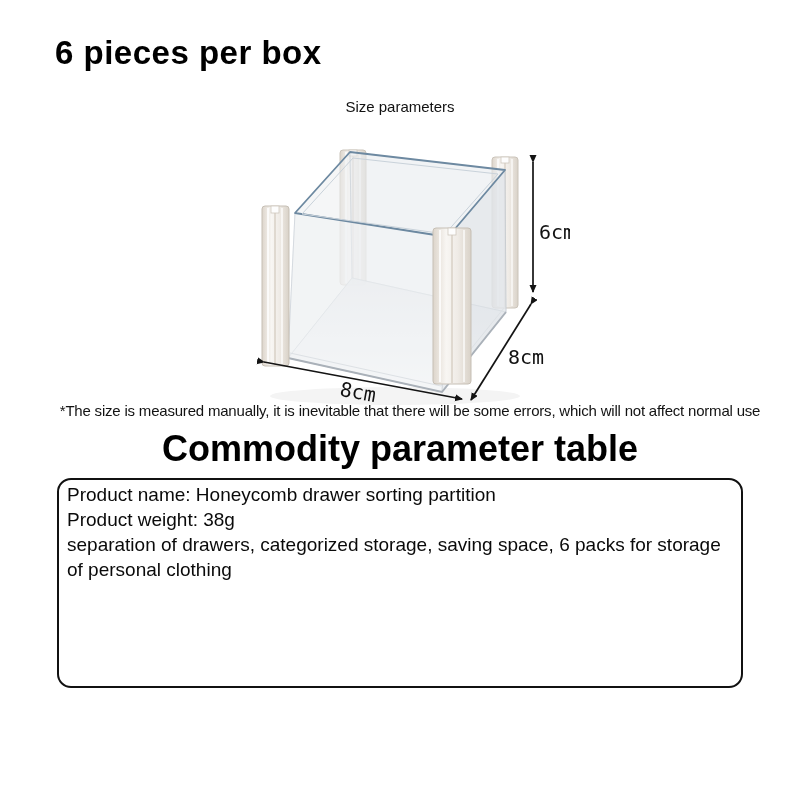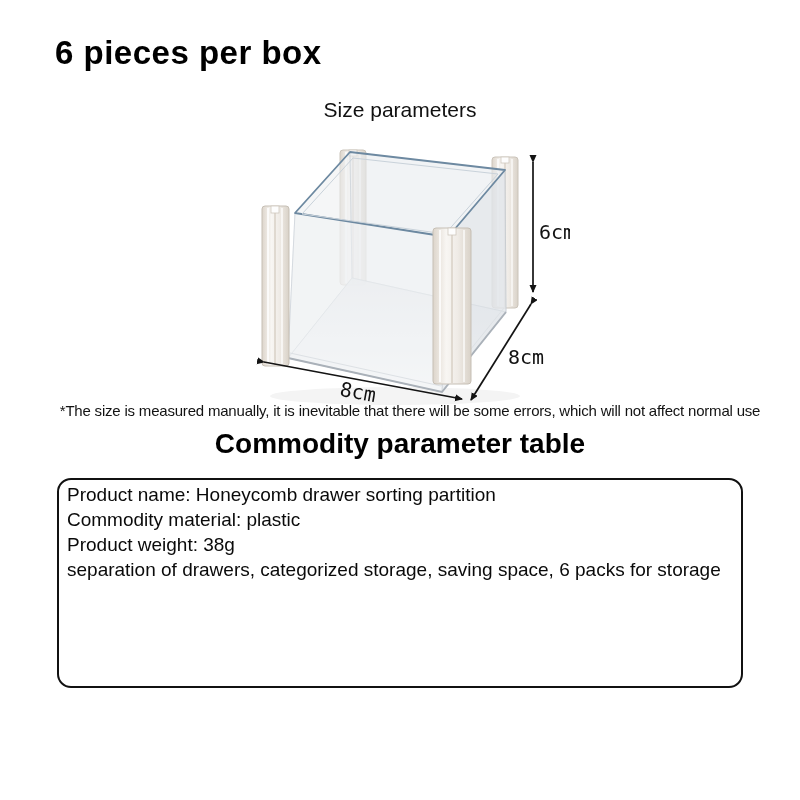--- a/index.html
+++ b/index.html
@@ -21,21 +21,21 @@
     letter-spacing: 0.5px;
     color: #000;
     margin-top: 15px;
   }
   .size-title {
     position: absolute;
     left: 0;
     top: 98px;
     width: 800px;
     text-align: center;
-    font-size: 21px;
+    font-size: 15px;
     color: #111;
   }
   .diagram-wrap {
     position: absolute;
     left: 250px;
     top: 140px;
     width: 320px;
     height: 280px;
   }
   .disclaimer {
@@ -47,21 +47,21 @@
     font-size: 15px;
     letter-spacing: -0.2px;
     color: #121212;
   }
   .table-heading {
     position: absolute;
     left: 0;
     top: 428px;
     width: 800px;
     text-align: center;
-    font-size: 28px;
+    font-size: 36px;
     font-weight: bold;
     color: #000;
   }
   .param-box {
     position: absolute;
     left: 57px;
     top: 478px;
     width: 686px;
     height: 210px;
     border: 2px solid #111;
@@ -163,18 +163,18 @@
       <text class="dim-label" x="108" y="259" text-anchor="middle" transform="rotate(10 108 252)">8cm</text>
     </svg>
   </div>
 
   <div class="disclaimer">*The size is measured manually, it is inevitable that there will be some errors, which will not affect normal use</div>
 
   <div class="table-heading">Commodity parameter table</div>
 
   <div class="param-box">
     <div class="param-line">Product name: Honeycomb drawer sorting partition</div>
-    <div class="param-line">Commodity material: plastic</div>
     <div class="param-line">Product weight: 38g</div>
     <div class="param-line">separation of drawers, categorized storage, saving space, 6 packs for storage</div>
+    <div class="param-line">of personal clothing</div>
   </div>
 
 </div>
 
 </body></html>

